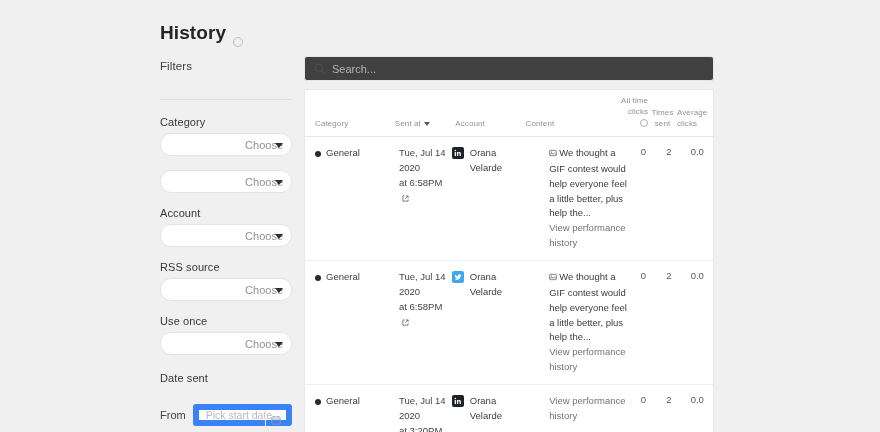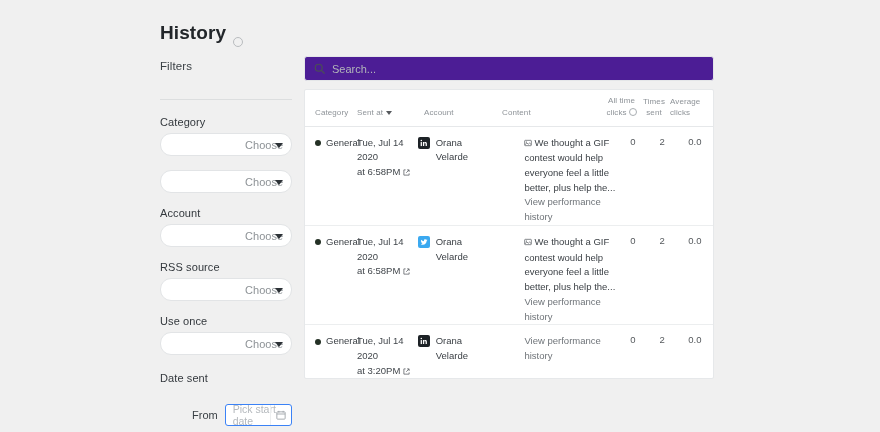--- a/index.html
+++ b/index.html
@@ -98,33 +98,32 @@
     font-size: 11px;
     color: #33383d;
     margin-top: 17px;
     margin-bottom: 20px;
     letter-spacing: .1px;
   }
   .date-row {
     display: flex;
     align-items: center;
     margin-bottom: 8px;
-    margin-left: 32px;
   }
   .date-row .rowlab {
     font-size: 11px;
     color: #3a4045;
     margin-right: 7px;
   }
   .date-input {
     position: relative;
     width: 99px;
     height: 22px;
     background: #fff;
-    border: 1px solid #3b82f6;
+    border: 6px solid #3b82f6;
     border-radius: 3px;
     display: flex;
     align-items: center;
     padding-left: 7px;
     box-sizing: border-box;
   }
   .date-input .ph {
     font-size: 10.5px;
     color: #b5b9bd;
   }
@@ -138,21 +137,21 @@
     justify-content: center;
   }
 
   
   .search-bar {
     position: absolute;
     left: 304px;
     top: 56px;
     width: 410px;
     height: 25px;
-    background: #4c1d95;
+    background: #404040;
     border: 1px solid #e4e6e8;
     border-radius: 3px;
     display: flex;
     align-items: center;
     padding: 0 9px;
     box-sizing: border-box;
     gap: 7px;
   }
   .search-bar .sph {
     font-size: 11px;
@@ -176,24 +175,24 @@
     align-items: flex-end;
   }
   .th {
     font-size: 8px;
     color: #8e9398;
     line-height: 1.35;
     padding-bottom: 2px;
     letter-spacing: .1px;
   }
   .c-cat   { width: 52px; padding-left: 10px; box-sizing: border-box; }
-  .c-sent  { width: 67px; }
+  .c-sent  { width: 67px; margin-left: 42px; }
   .c-acct  { width: 78px; }
   .c-cont  { width: 103px; }
-  .c-all   { width: 33px; text-align: center; }
+  .c-all   { width: 33px; text-align: right; }
   .c-times { width: 32px; text-align: center; }
   .c-avg   { width: 40px; text-align: left; }
 
   .th-sent-inner { display: flex; align-items: center; gap: 3px; }
   .sort-arrow {
     display: inline-block;
     width: 0; height: 0;
     border-left: 3px solid transparent;
     border-right: 3px solid transparent;
     border-top: 4px solid #55595d;
@@ -204,21 +203,21 @@
     border-radius: 50%;
     border: 1px solid #a9aeb2;
     position: relative;
     top: 1px;
     margin-left: 2px;
   }
 
   .trow {
     display: flex;
     border-bottom: 1px solid #eceeef;
-    padding: 9px 0 0 0;
+    padding: 9px 0 10px 0;
     align-items: flex-start;
   }
   .trow:last-child { border-bottom: none; }
 
   .cell { font-size: 9.5px; color: #3c4146; line-height: 1.55; }
   .cat-cell { display: flex; align-items: center; gap: 5px; }
   .cat-dot {
     width: 6px; height: 6px;
     border-radius: 50%;
     background: #243025;

